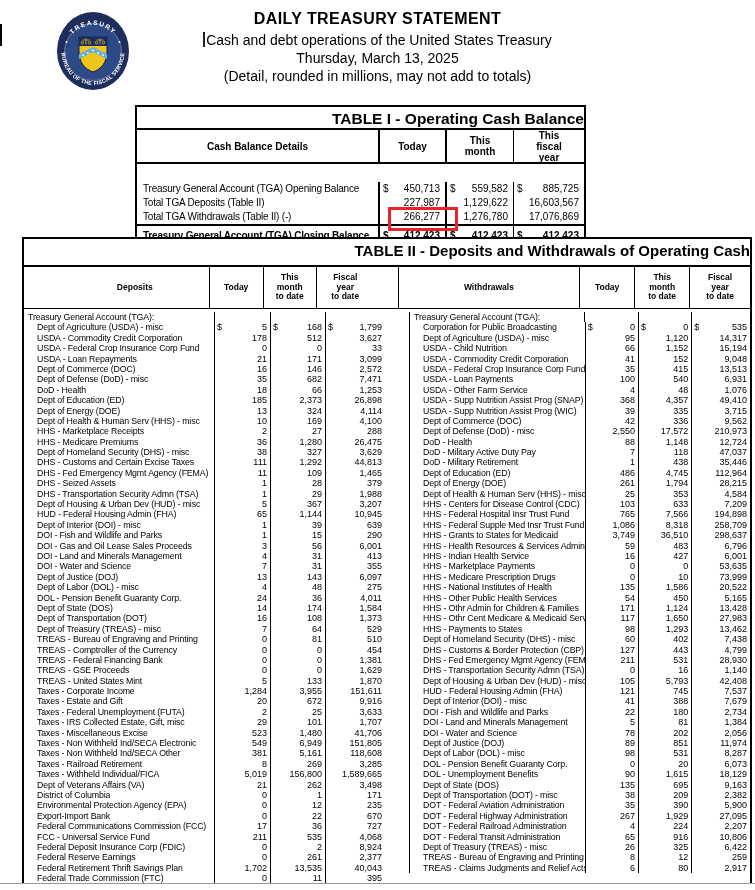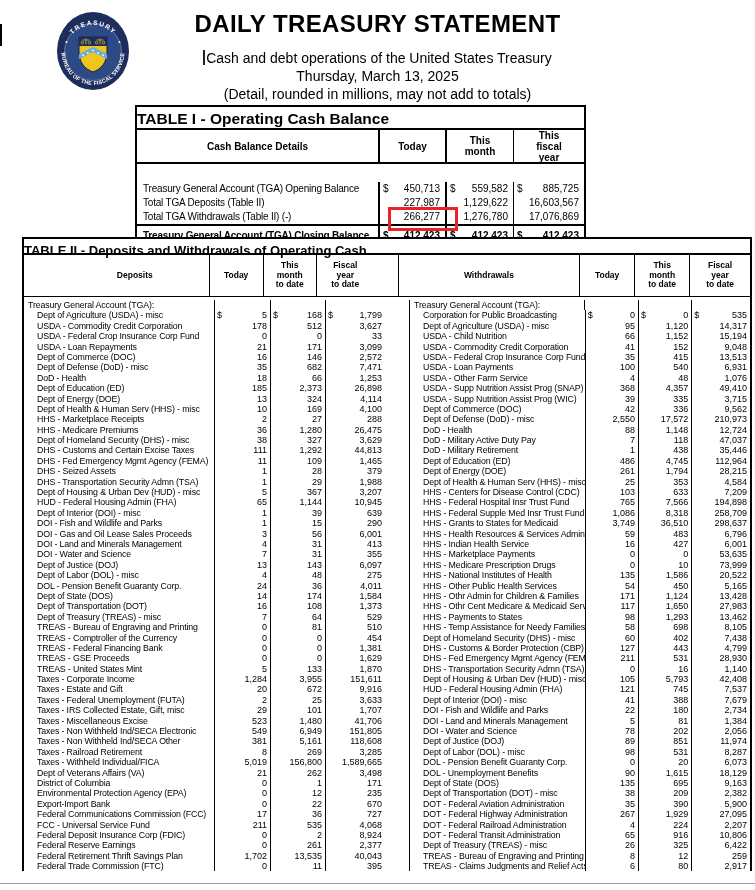--- a/index.html
+++ b/index.html
@@ -4,47 +4,47 @@
 <style>
   * { margin:0; padding:0; box-sizing:border-box; }
   html,body { width:755px; height:890px; background:#fff; overflow:hidden; }
   body { font-family:"Liberation Sans", sans-serif; color:#000; position:relative; }
 
   .edge-mark { position:absolute; left:0; top:24px; width:2px; height:22px; background:#000; }
 
   
   .seal { position:absolute; left:56px; top:11px; width:74px; height:80px; }
   .titles { position:absolute; left:0; top:10px; width:755px; text-align:center; }
-  .doc-title { font-size:24px; font-weight:bold; letter-spacing:.4px; margin-bottom:11px; }
+  .doc-title { font-size:16px; font-weight:bold; letter-spacing:.4px; margin-bottom:3px; }
   .doc-sub { font-size:14px; line-height:18px; }
   .text-cursor { display:inline-block; width:2px; height:15px; background:#222; vertical-align:-2px; margin-right:1px; }
 
   
   .table1 { position:absolute; left:135px; top:105px; width:451px; border:2px solid #000; background:#fff; }
-  .t1-title { height:23px; line-height:23px; text-align:left; font-weight:bold; font-size:15.5px; border-bottom:2px solid #000; }
+  .t1-title { height:23px; line-height:23px; text-align:right; font-weight:bold; font-size:15.5px; border-bottom:2px solid #000; }
   .t1-hrow { display:flex; height:34px; border-bottom:2px solid #000; }
   .hc { display:flex; align-items:center; justify-content:center; text-align:center; white-space:pre-line; font-weight:bold; }
   .t1-hrow .hc { font-size:10px; line-height:11px; }
   .c-label { width:241px; }
   .c-today { width:69px; border-left:2px solid #000; border-right:2px solid #000; }
   .c-month { width:66px; }
   .c-fiscal { width:71px; border-left:1px solid #000; }
   .t1-body { padding-top:18px; }
   .t1-row { display:flex; height:14px; line-height:14px; font-size:10px; }
   .t1-closing { border-top:2px solid #000; }
   .t1-closing .t1-row { height:19px; line-height:19px; font-weight:bold; }
   .t1-row .lab { padding-left:6px; white-space:nowrap; overflow:hidden; letter-spacing:-.2px; }
   .num { position:relative; text-align:right; padding-right:5px; white-space:nowrap; }
   .dollar { position:absolute; left:3px; }
 
   .red-box { position:absolute; left:388px; top:207px; width:70px; height:24px; border:3px solid #e8232a; }
 
   
   .table2 { position:absolute; left:22px; top:237px; width:730px; border:2px solid #000; border-bottom:none; background:#fff; }
-  .t2-title { height:16px; line-height:24px; text-align:left; font-weight:bold; font-size:13px; border-bottom:2px solid #000; }
+  .t2-title { height:28px; line-height:24px; text-align:right; font-weight:bold; font-size:15px; border-bottom:2px solid #000; }
   .t2-hrow { display:flex; height:42px; border-bottom:1px solid #000; }
   .t2-hrow .hc { font-size:8.5px; line-height:9.5px; }
   .t2l-label { width:190px;padding-left:37px; }
   .t2l-t { width:56px;  border-left:1px solid #000; }
   .t2l-m { width:55px;  border-left:1px solid #000; }
   .t2l-f { width:60px;  border-left:1px solid #000; }
   .t2r-label { width:188px; border-left:1px solid #000;margin-left:24px; }
   .t2r-t { width:57px;  border-left:1px solid #000; }
   .t2r-m { width:57px;  border-left:1px solid #000; }
   .t2r-f { width:63px;  border-left:1px solid #000; }
@@ -684,26 +684,20 @@
           <div class="t2r-m num">1,650</div>
           <div class="t2r-f num">27,983</div>
         </div>
         <div class="t2-row">
           <div class="t2r-label lab">HHS - Payments to States</div>
           <div class="t2r-t num">98</div>
           <div class="t2r-m num">1,293</div>
           <div class="t2r-f num">13,462</div>
         </div>
         <div class="t2-row">
-          <div class="t2r-label lab">HHS - Temp Assistance for Needy Families</div>
-          <div class="t2r-t num">58</div>
-          <div class="t2r-m num">698</div>
-          <div class="t2r-f num">8,105</div>
-        </div>
-        <div class="t2-row">
           <div class="t2r-label lab">Dept of Homeland Security (DHS) - misc</div>
           <div class="t2r-t num">60</div>
           <div class="t2r-m num">402</div>
           <div class="t2r-f num">7,438</div>
         </div>
         <div class="t2-row">
           <div class="t2r-label lab">DHS - Customs &amp; Border Protection (CBP)</div>
           <div class="t2r-t num">127</div>
           <div class="t2r-m num">443</div>
           <div class="t2r-f num">4,799</div>

